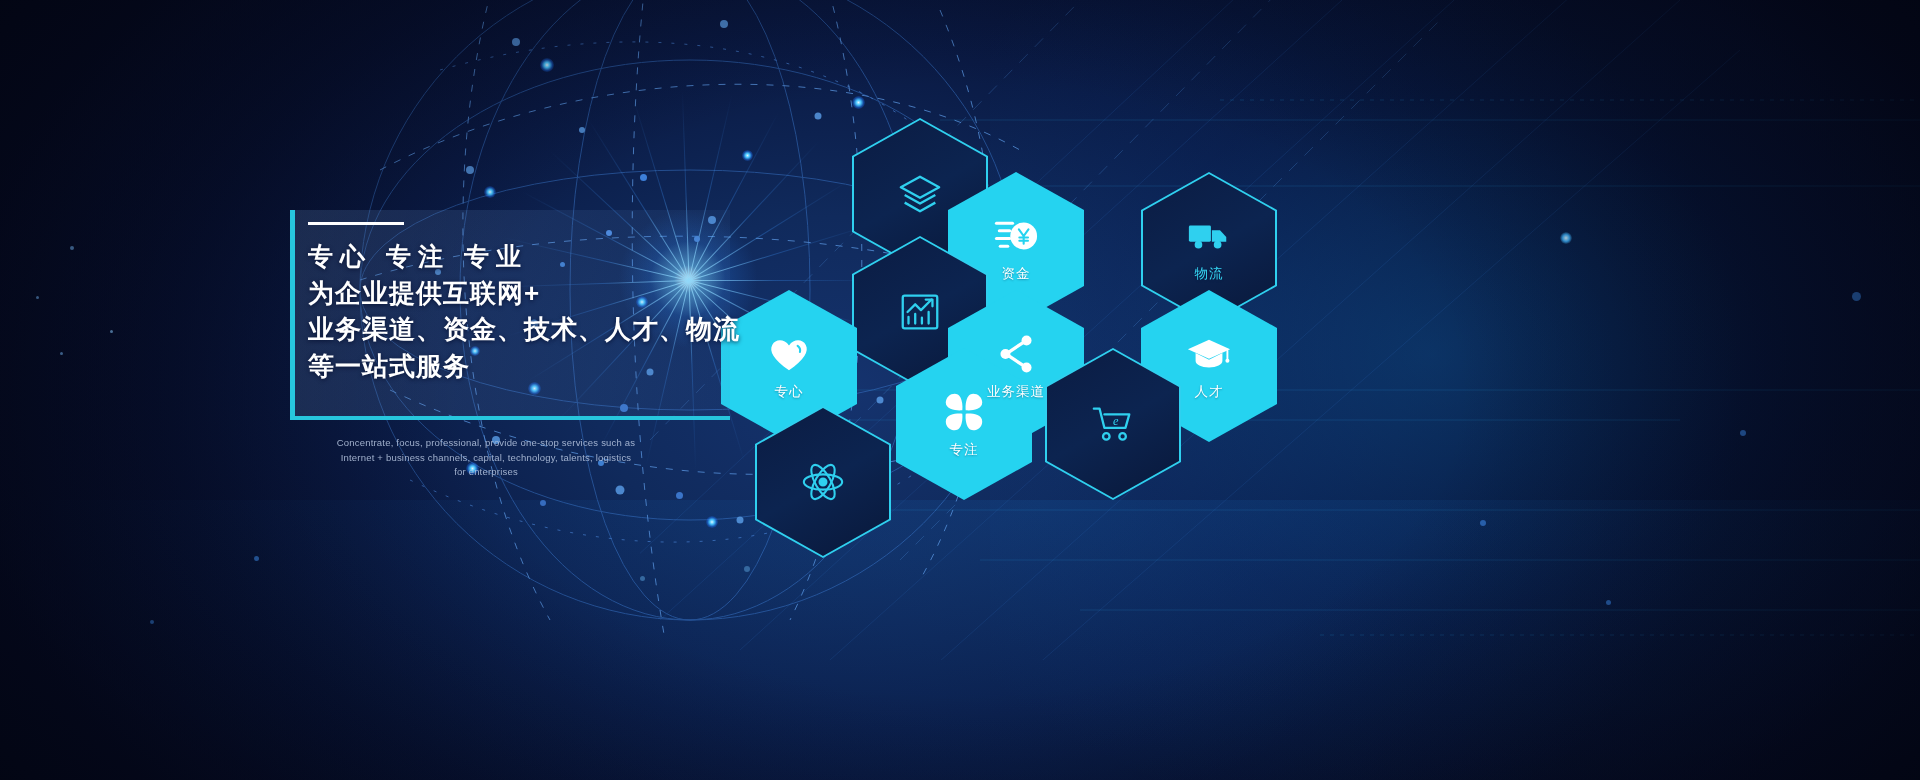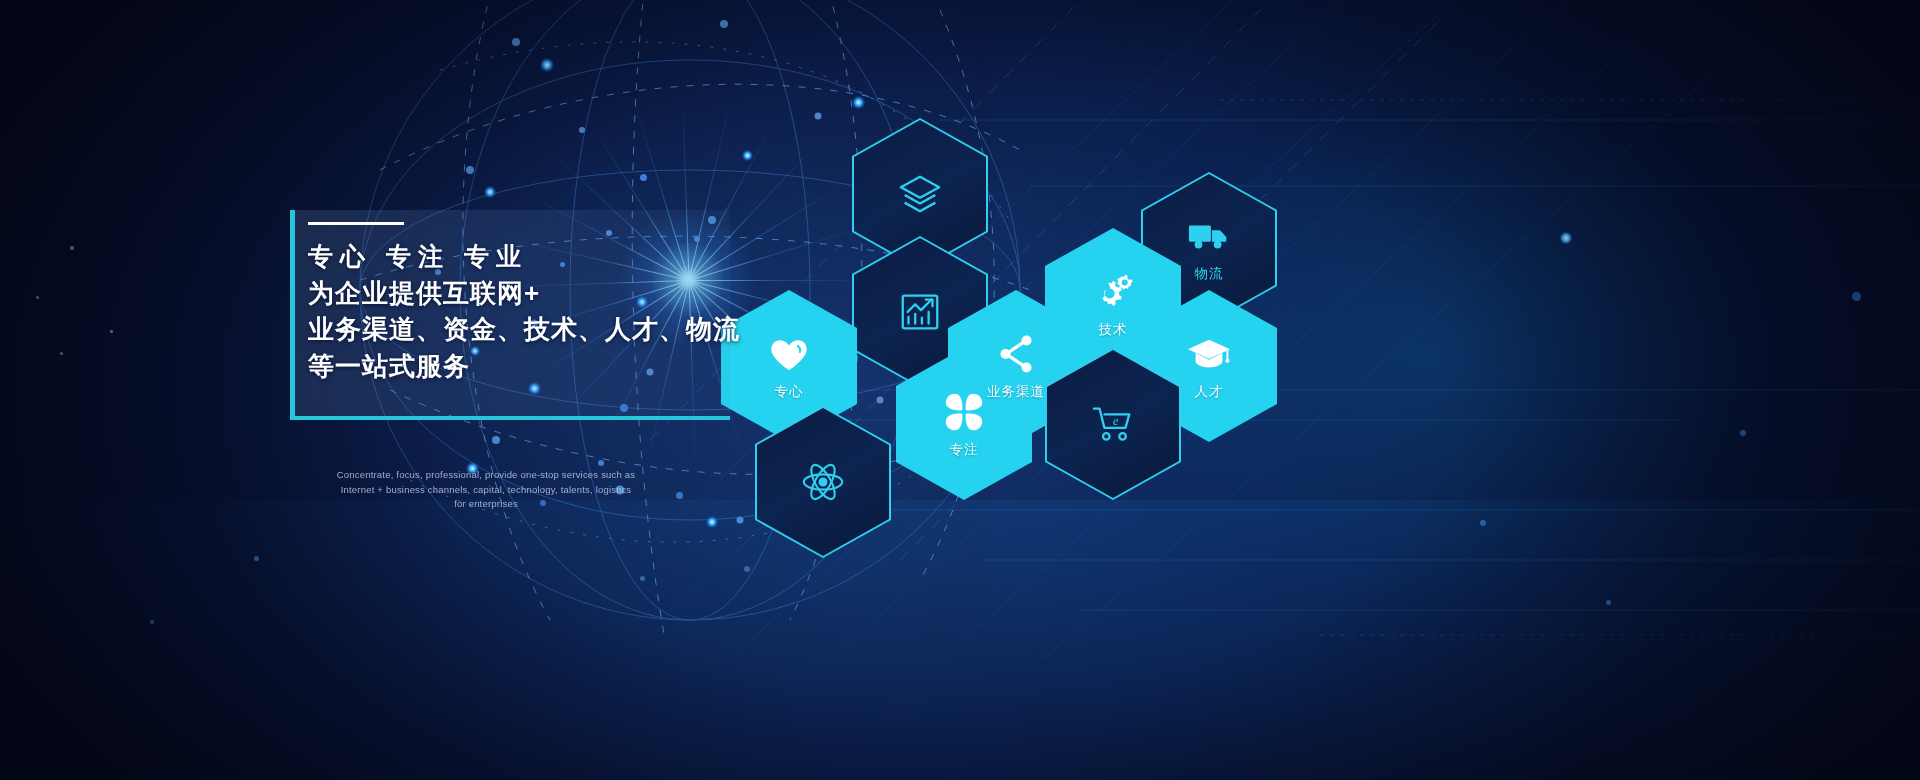--- a/index.html
+++ b/index.html
@@ -71,21 +71,21 @@
   .rule{ width:96px; height:3px; background:#ffffff; margin-bottom:14px; }
   .line{
     color:#ffffff; font-weight:700; letter-spacing:1px; line-height:1.42;
     font-size:26px; text-shadow:0 1px 4px rgba(0,10,40,.75);
     white-space:nowrap;
   }
   .line.l1{ font-size:25px; letter-spacing:7px; }
   .en{
     position:absolute; left:336px; top:436px; width:300px;
     text-align:center; color:#b9c8e2; font-size:9.5px; line-height:1.55;
-    letter-spacing:.2px; opacity:.85;margin-top:32px;
+    letter-spacing:.2px; opacity:.85;
   }
 
   
   .hexwrap{ position:absolute; left:0; top:0; width:1920px; height:780px; }
   .hex{
     position:absolute; width:136px; height:152px;
     display:flex; flex-direction:column; align-items:center; justify-content:center;
   }
   .hex .shape{
     position:absolute; inset:0;
@@ -274,20 +274,41 @@
       <div class="content">
         <svg class="ico" viewBox="0 0 48 48" fill="none" stroke="#2fd0ef" stroke-width="2.4" stroke-linejoin="round">
           <path d="M24 6 L44 17 L24 28 L4 17 Z"></path>
           <path d="M8 25 L24 34 L40 25"></path>
           <path d="M8 33 L24 42 L40 33"></path>
         </svg>
 
       </div>
     </div>
 
+    <div class="hex solid" style="left:948px;top:172px">
+      <div class="shape"></div>
+      <div class="content">
+        <svg class="ico" viewBox="0 0 48 48">
+          <g fill="#ffffff">
+            <rect x="2" y="9" width="20" height="3.2" rx="1.6"></rect>
+            <rect x="5" y="17" width="14" height="3.2" rx="1.6"></rect>
+            <rect x="2" y="25" width="17" height="3.2" rx="1.6"></rect>
+            <rect x="6" y="33" width="11" height="3.2" rx="1.6"></rect>
+            <circle cx="32" cy="24" r="14"></circle>
+          </g>
+          <g stroke="#25d3f0" stroke-width="2.2" stroke-linecap="round" fill="none">
+            <path d="M27 17 L32 24 L37 17"></path>
+            <path d="M32 24 V32"></path>
+            <path d="M27.5 25.5 H36.5"></path>
+            <path d="M27.5 29 H36.5"></path>
+          </g>
+        </svg>
+        <span class="lbl">资金</span>
+      </div>
+    </div>
 
     <div class="hex outline" style="left:1141px;top:172px">
       <div class="stroke"></div>
         <div class="inner"></div>
       <div class="content">
         <svg class="ico" viewBox="0 0 48 48" fill="#2fd0ef">
           <rect x="3" y="13" width="23" height="17" rx="1.5"></rect>
           <path d="M27 18 h8.5 l6.5 7 v5 h-15 z"></path>
           <circle cx="13" cy="33" r="4" fill="#2fd0ef"></circle>
           <circle cx="33" cy="33" r="4" fill="#2fd0ef"></circle>
@@ -303,32 +324,20 @@
         <svg class="ico" viewBox="0 0 48 48" fill="none" stroke="#2fd0ef" stroke-width="2.4" stroke-linejoin="round" stroke-linecap="round">
           <rect x="6" y="7" width="36" height="34" rx="2"></rect>
           <path d="M11 24 L19 16 L25 22 L36 11"></path>
           <path d="M30 11 H37 V18"></path>
           <path d="M12 36 V29 M19 36 V26 M26 36 V30 M33 36 V24"></path>
         </svg>
 
       </div>
     </div>
 
-    <div class="hex solid" style="left:1045px;top:228px">
-      <div class="shape"></div>
-      <div class="content">
-        <svg class="ico" viewBox="0 0 48 48" fill="#ffffff">
-          <path d="M19 14 l3.2 .9 2.1-2.6 2.6 2.1-.9 3.2 2.9 1.7 3.3-.4 1 3.2-2.9 1.7v3.4l2.9 1.7-1 3.2-3.3-.4-2.9 1.7.9 3.2-2.6 2.1-2.1-2.6-3.2.9-1.2-3.1-3.3-.5-1.4-3.1 2.2-2.5-1.1-3.2 1.9-2.8 3.3.3 1.6-2.9z"></path>
-          <circle cx="20.5" cy="25.5" r="5.2" fill="#25d3f0"></circle>
-          <path d="M33 8 l2.6.2 1.3-2.2 2.3 1.2-.2 2.6 2.1 1.6 2.5-.8 1 2.4-2 1.7.4 2.6-2.5.9-1 2.4-2.5-.7-2.1 1.5-1.3-2.2-2.6.1-.4-2.6-2.2-1.4 1.1-2.4-1-2.4 2.4-1z"></path>
-          <circle cx="36.2" cy="14.2" r="3.2" fill="#25d3f0"></circle>
-        </svg>
-        <span class="lbl">技术</span>
-      </div>
-    </div>
 
     <div class="hex solid" style="left:721px;top:290px">
       <div class="shape"></div>
       <div class="content">
         <svg class="ico" viewBox="0 0 48 48">
           <path d="M24 41 C 8 30, 3 21, 6.5 14.5 C 10 8, 19 8, 24 15 C 29 8, 38 8, 41.5 14.5 C 45 21, 40 30, 24 41 Z" fill="#ffffff"></path>
           <path d="M33 15.5 a6 6 0 0 1 2.4 6.4" stroke="#25d3f0" stroke-width="2.2" fill="none" stroke-linecap="round"></path>
         </svg>
         <span class="lbl">专心</span>
       </div>

